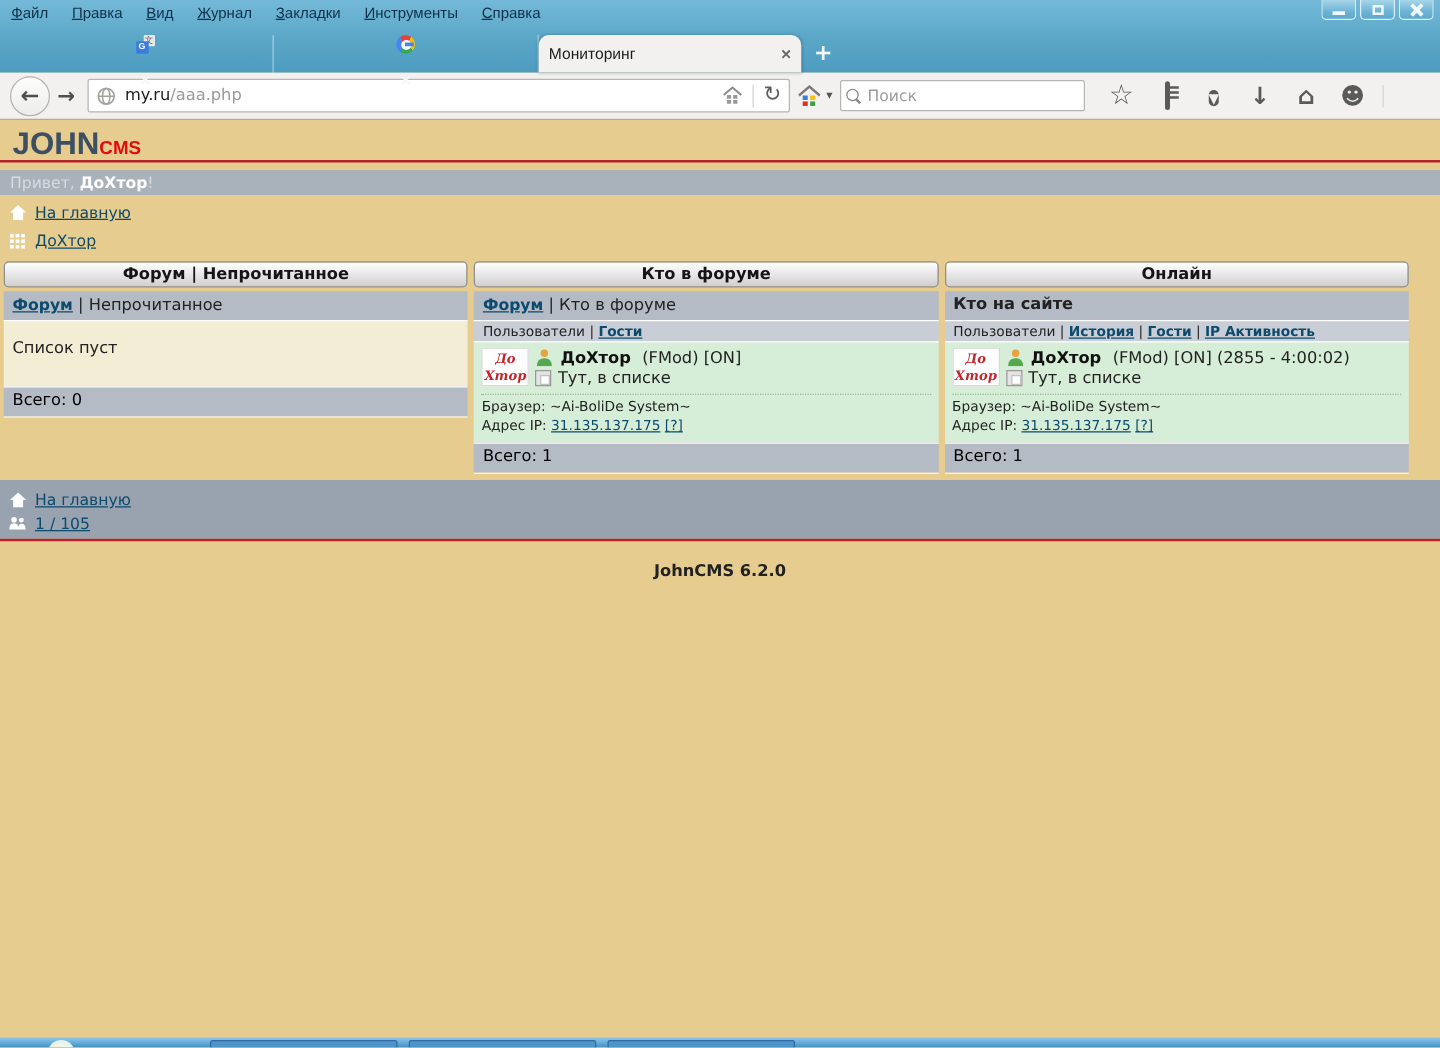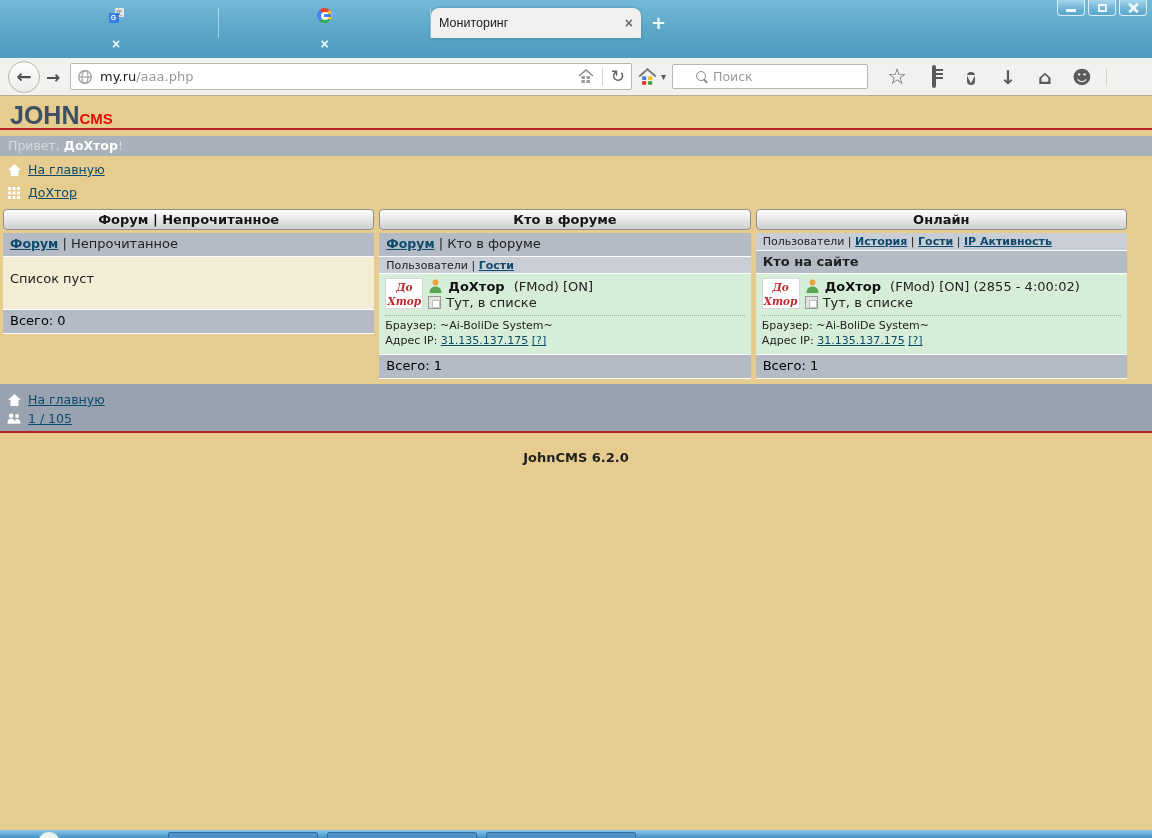--- a/index.html
+++ b/index.html
@@ -42,21 +42,21 @@
   .btn-fwd { width:26px; height:24px; display:flex; align-items:center; justify-content:center; font-size:17px; font-weight:bold; color:#4e4e4e; }
   .urlbar { width:562px; height:27px; background:#fff; border:1px solid #b6b6b2; border-radius:2px; display:flex; align-items:center; padding:0 6px; gap:7px; }
   .url-text { flex:1; font-size:13px; font-family:"DejaVu Sans", sans-serif; white-space:nowrap; overflow:hidden; }
   .url-host { color:#1c1c1c; }
   .url-path { color:#9a9a9a; }
   .urlbar-actions { display:flex; align-items:center; gap:8px; }
   .v-sep { width:1px; height:18px; background:#d4d4d0; }
   .icon-grey { color:#5c5c5c; font-size:17px; line-height:1; }
   .ext-btn { display:flex; align-items:center; gap:4px; margin:0 6px; }
   .caret { font-size:10px; color:#555; }
-  .searchbox { width:196px; height:25px; border:1px solid #b6b6b2; border-radius:2px; background:#fff; display:flex; align-items:center; padding:0 23px; gap:6px; margin-right:14px; }
+  .searchbox { width:196px; height:25px; border:1px solid #b6b6b2; border-radius:2px; background:#fff; display:flex; align-items:center; padding:0 4px; gap:6px; margin-right:14px; }
   .searchbox input { border:none; outline:none; flex:1; font-size:12.5px; font-family:"DejaVu Sans", sans-serif; color:#333; background:transparent; width:100%; }
   .searchbox input::placeholder { color:#9a9a9a; }
   .mag { width:11px; height:11px; position:relative; flex:0 0 auto; }
   .mag::before { content:""; position:absolute; width:8px; height:8px; border:1.5px solid #8a8a8a; border-radius:50%; left:0; top:0; }
   .mag::after { content:""; position:absolute; width:5px; height:1.8px; background:#8a8a8a; transform:rotate(45deg); left:7px; top:9px; }
   .tb-icons { display:flex; align-items:center; gap:11px; margin-left:2px; }
   .tb-icon { width:26px; text-align:center; color:#5a5a5a; cursor:pointer; }
   .icon-star { font-size:22px; line-height:22px; }
   .icon-clipboard { width:16px; height:19px; border:2px solid #5a5a5a; border-radius:2px; margin:0 auto; position:relative; }
   .icon-clipboard::before { content:""; position:absolute; left:1px; top:2px; width:8px; height:2px; background:#5a5a5a; box-shadow:0 4px 0 #5a5a5a, 0 8px 0 #5a5a5a; }
@@ -111,20 +111,29 @@
 
   
   .taskbar { position:absolute; left:0; bottom:0; width:1152px; height:8px; background:linear-gradient(#8ec8ec,#4190c8); overflow:hidden; }
   .tb-orb { position:absolute; left:38px; top:2px; width:22px; height:22px; border-radius:50%; background:radial-gradient(#ffffff,#d8ecdc); }
   .tb-btn { position:absolute; top:2px; width:150px; height:14px; background:#4f94c8; border:1px solid #2f6ca4; border-radius:2px 2px 0 0; }
 </style>
 </head>
 <body>
 
 <div class="chrome-top">
+  <div class="menu-row">
+    <span class="menu-item">Файл</span>
+    <span class="menu-item">Правка</span>
+    <span class="menu-item">Вид</span>
+    <span class="menu-item">Журнал</span>
+    <span class="menu-item">Закладки</span>
+    <span class="menu-item">Инструменты</span>
+    <span class="menu-item">Справка</span>
+  </div>
   <div class="win-controls">
     <div class="win-btn">
         <span class="glyph-min"></span>
       </div>
     <div class="win-btn">
         <span class="glyph-restore"></span>
       </div>
     <div class="win-btn">
         <span class="glyph-close"></span>
       </div>
@@ -287,25 +296,25 @@
           <div class="meta-line"><span>Браузер: </span><span>~Ai-BoliDe System~</span></div>
           <div class="meta-line"><span>Адрес IP: </span><a class="plink">31.135.137.175</a> <a class="plink">[?]</a></div>
         </div>
         <div class="row row-total">Всего: 1</div>
       </div>
     </div>
 
     <div class="col">
       <div class="col-header">Онлайн</div>
       <div class="col-body">
+        <div class="row row-title">
+          <span class="bold-plain">Кто на сайте</span>
+        </div>
         <div class="row row-filter">
           <span>Пользователи</span><span class="sep"> | </span><a class="plink">История</a><span class="sep"> | </span><a class="plink">Гости</a><span class="sep"> | </span><a class="plink">IP Активность</a>
-        </div>
-        <div class="row row-title">
-          <span class="bold-plain">Кто на сайте</span>
         </div>
         <div class="row row-card">
           <div class="card-top">
             <div class="avatar">
               <div>До</div>
               <div>Хтор</div>
             </div>
             <div class="card-lines">
               <div class="card-line">
                 <svg width="15" height="14" viewBox="0 0 15 14">

